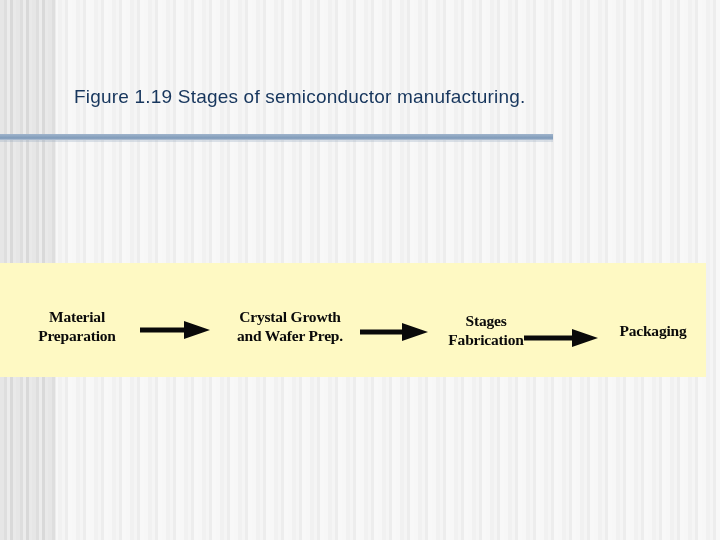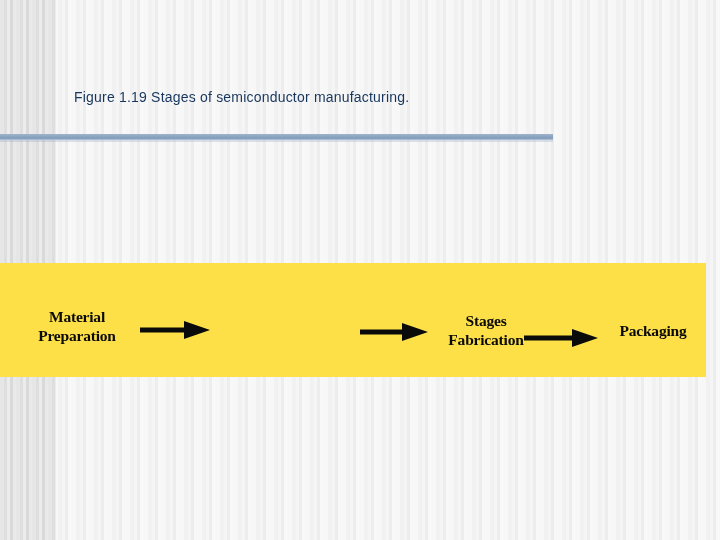--- a/index.html
+++ b/index.html
@@ -50,21 +50,21 @@
         #e9e9e9 13px, #e9e9e9 16px
     );
   }
 
   
   .slide-title {
     position: absolute;
     left: 74px;
     top: 84px;
     width: 600px;
-    font-size: 14px;
+    font-size: 19px;
     line-height: 26px;
     color: #17365d;
     letter-spacing: 0.2px;
     white-space: nowrap;
   }
 
   
   .title-rule {
     position: absolute;
     left: 0px;
@@ -83,21 +83,21 @@
     background: rgba(140,160,185,0.28);
   }
 
   
   .figure-strip {
     position: absolute;
     left: 0px;
     top: 263px;
     width: 706px;
     height: 114px;
-    background: #fde047;
+    background: #fef9c3;
   }
   .figure-inner {
     position: absolute;
     left: 0; top: 0;
     width: 706px; height: 114px;
   }
 
   .stage-label {
     position: absolute;
     font-family: "Liberation Serif", "DejaVu Serif", serif;
@@ -144,20 +144,22 @@
 
       <div class="stage-label stage-1">Material
 Preparation</div>
 
       <div class="arrow arrow-1">
         <svg width="70" height="22" viewBox="0 0 70 22" xmlns="http://www.w3.org/2000/svg">
           <path d="M0 8.5 L44 8.5 L44 2 L70 11 L44 20 L44 13.5 L0 13.5 Z" fill="#0a0a0a"></path>
         </svg>
       </div>
 
+      <div class="stage-label stage-2">Crystal Growth
+and Wafer Prep.</div>
 
       <div class="arrow arrow-2">
         <svg width="68" height="22" viewBox="0 0 68 22" xmlns="http://www.w3.org/2000/svg">
           <path d="M0 8.5 L42 8.5 L42 2 L68 11 L42 20 L42 13.5 L0 13.5 Z" fill="#0a0a0a"></path>
         </svg>
       </div>
 
       <div class="stage-label stage-3">Stages
 Fabrication</div>
 

